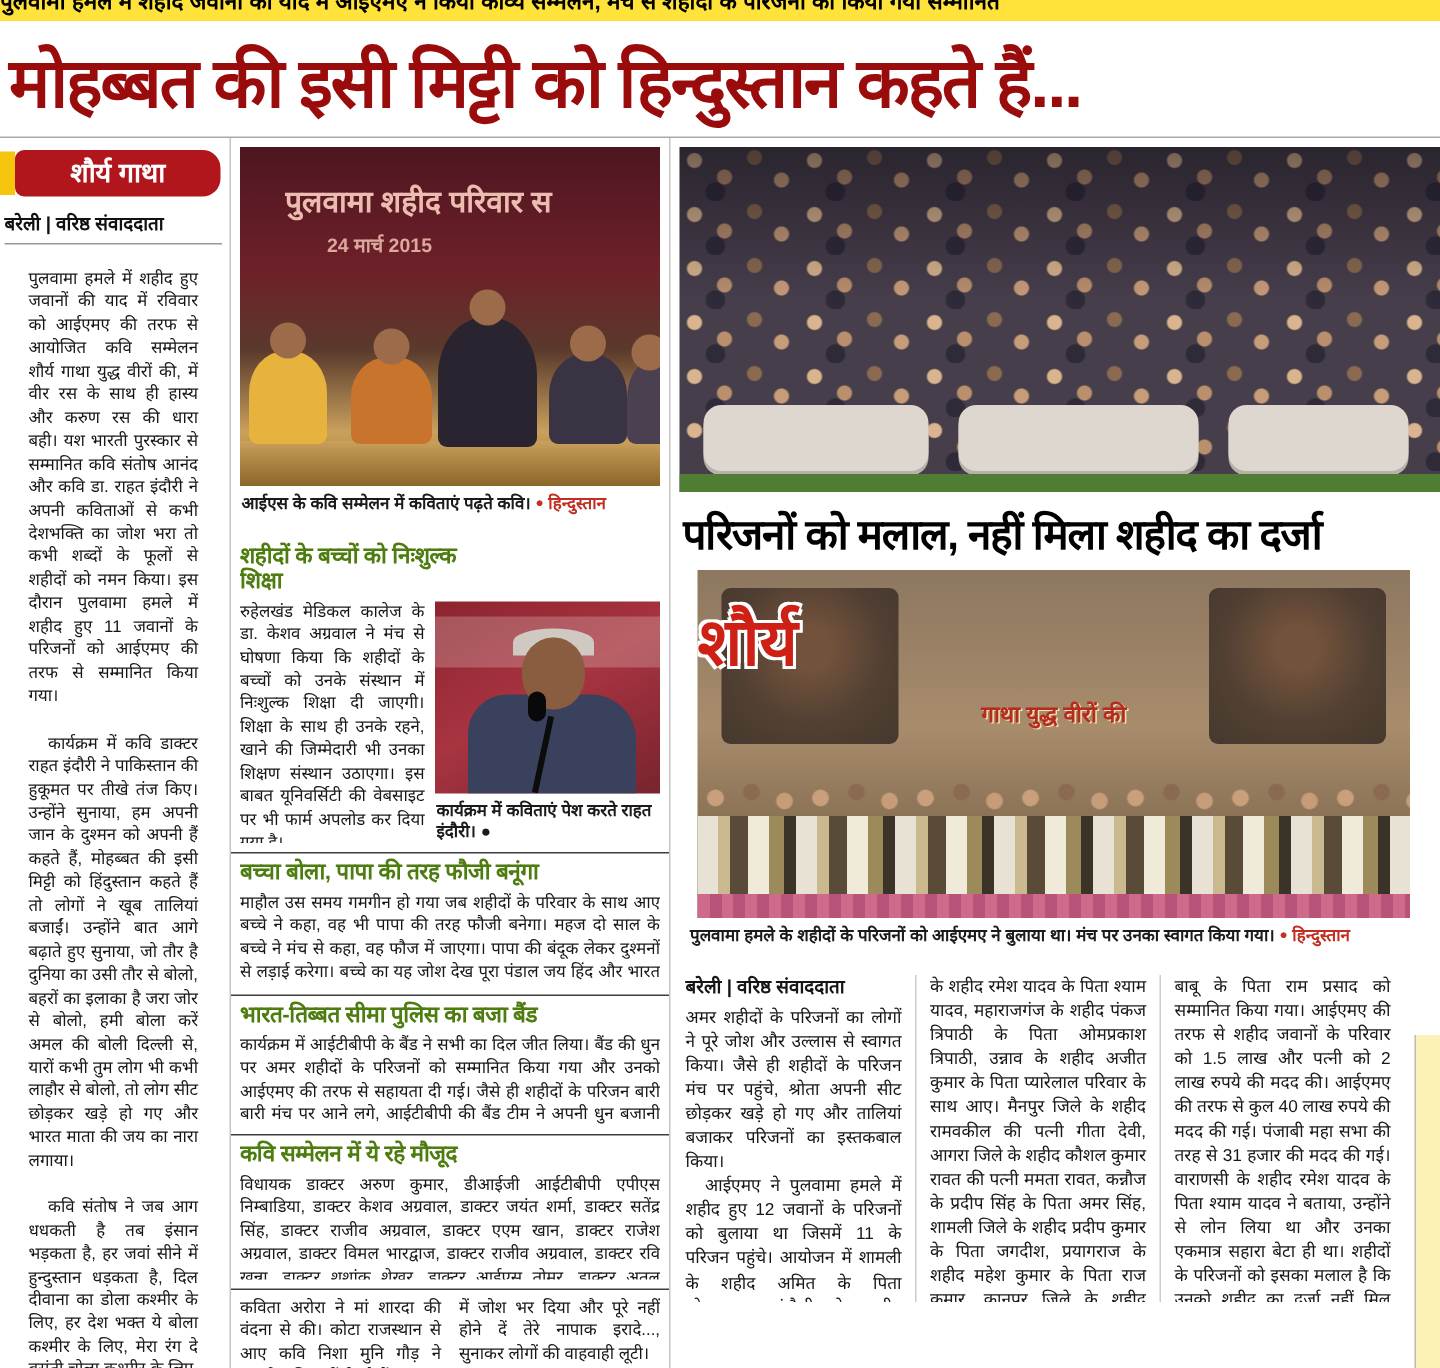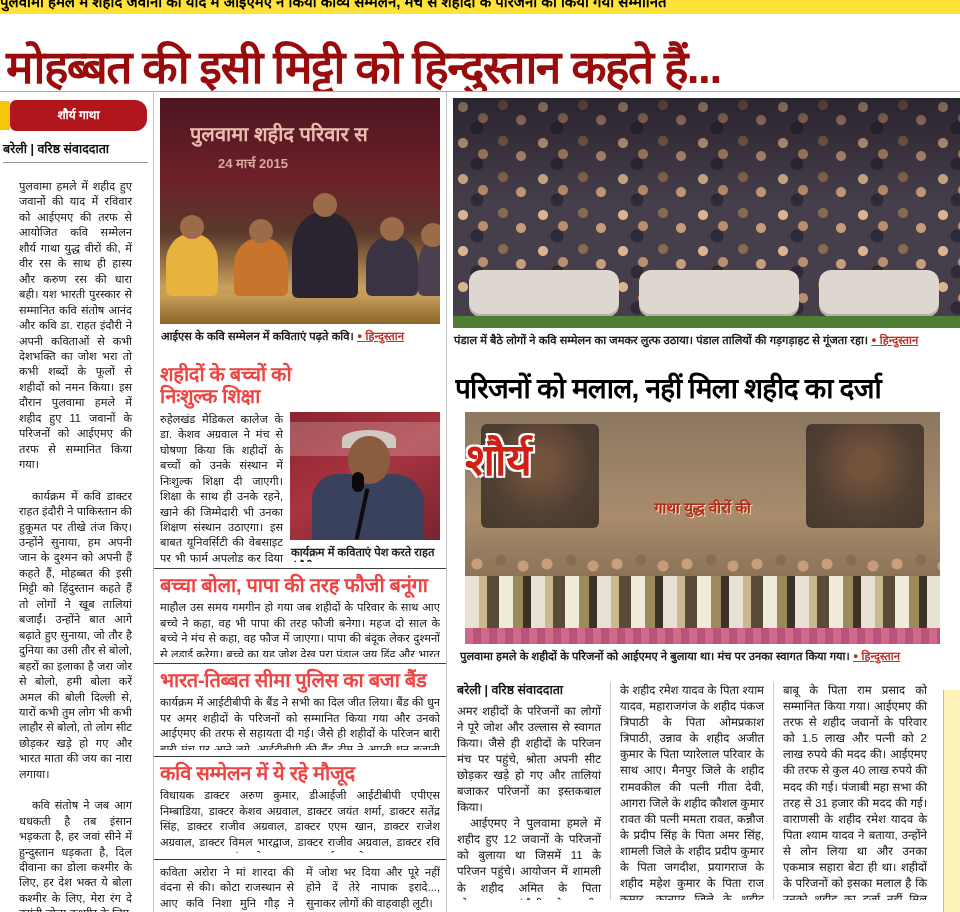--- a/index.html
+++ b/index.html
@@ -2,48 +2,48 @@
 <html><head>
 <meta charset="utf-8">
 <style>
   html,body{margin:0;padding:0;background:#ddd;}
   #page{position:relative;width:960px;height:912px;background:#fff;overflow:hidden;
         font-family:"Liberation Sans","DejaVu Sans",sans-serif;color:#111;}
   
   .strap{height:14px;background:#ffe23a;overflow:hidden;}
   .strap span{display:block;white-space:nowrap;font-weight:700;font-size:15px;line-height:22px;margin-top:-9px;color:#000;}
   
-  .headline{height:78px;box-sizing:border-box;padding:20px 8px 0 6px;border-bottom:1px solid #aaa;
+  .headline{height:78px;box-sizing:border-box;padding:8px 8px 0 6px;border-bottom:1px solid #aaa;
             font-size:46px;font-weight:700;letter-spacing:-1.5px;color:#9a0b0b;white-space:nowrap;overflow:hidden;}
   .main{display:flex;height:820px;}
   .vrule{width:1px;background:#c5c5c5;}
   
   .col-left{width:153px;box-sizing:border-box;padding:6px 5px 0 3px;overflow:hidden;}
   .section-banner{position:relative;height:31px;margin:2px 0 7px;}
   .banner-tab{position:absolute;left:-3px;top:1px;width:10px;height:29px;background:#f6c60e;}
   .banner-box{position:absolute;left:7px;right:1px;top:0;bottom:0;background:#b1161d;border-radius:6px 12px 12px 6px;
-              color:#fff;font-weight:700;font-size:12px;text-align:center;line-height:31px;}
+              color:#fff;font-weight:700;font-size:18px;text-align:center;line-height:31px;}
   .byline{font-weight:700;font-size:12.5px;padding:2px 0 5px;border-bottom:1px solid #999;margin-bottom:5px;}
   .body-txt{font-size:11.2px;line-height:1.38;text-align:justify;color:#161616;}
   .body-txt p{margin:16px;}
   .body-txt p + p{text-indent:13px;}
   
   .col-center{width:292px;box-sizing:border-box;padding:6px 6px 0;overflow:hidden;}
   .photo{position:relative;overflow:hidden;padding-left:40px;}
   .photo1{height:226px;background:linear-gradient(180deg,#4d1620 0%,#6e2029 36%,#5a3a2c 60%,#c9a05c 84%,#a07a3a 100%);}
   .p1-banner{position:absolute;top:22px;left:30px;right:8px;color:#edbcb0;font-weight:700;font-size:20px;white-space:nowrap;overflow:hidden;}
   .p1-banner2{position:absolute;top:56px;left:58px;color:#dba89d;font-weight:700;font-size:13px;}
   .fig{position:absolute;border-radius:45% 45% 6px 6px;}
   .fig::before{content:"";position:absolute;top:-19px;left:50%;transform:translateX(-50%);
                width:24px;height:24px;border-radius:50%;background:#9c6b4a;}
   .stage-floor{position:absolute;bottom:0;left:0;right:0;height:30px;background:linear-gradient(#c9a05c,#8a6628);}
   .cap{font-size:11.3px;font-weight:700;color:#1b1b1b;padding:5px 1px 3px;line-height:1.25;overflow:hidden;}
-  .credit{color:#c23024;font-weight:700;white-space:nowrap;text-decoration:underline;}
+  .credit{color:#c23024;font-weight:700;white-space:nowrap;}
   .credit .dot{font-size:9px;vertical-align:1px;}
-  .sec-h{font-size:20px;font-weight:700;line-height:1.12;margin:5px 0 4px;color:#ef4444;letter-spacing:-.3px;}
+  .sec-h{font-size:15px;font-weight:700;line-height:1.12;margin:5px 0 4px;color:#4d7c0f;letter-spacing:-.3px;}
   .sec{overflow:hidden;}
   .sec-edu{height:204px;}
   .edu-row{display:flex;gap:7px;}
   .edu-body{flex:1;}
   .edu-photo-wrap{width:150px;flex:0 0 150px;}
   .photo-rahat{height:128px;background:linear-gradient(150deg,#8c2430 0%,#a83440 48%,#772430 100%);}
   .rahat-band{position:absolute;top:10px;left:0;right:0;height:34px;background:rgba(240,228,220,.25);}
   .rahat-body{position:absolute;bottom:0;left:22px;right:16px;height:66px;background:#3a415c;border-radius:26px 30px 0 0;}
   .rahat-head{position:absolute;bottom:56px;left:58px;width:42px;height:48px;background:#8a5c40;border-radius:48%;}
   .rahat-hair{position:absolute;bottom:92px;left:52px;width:54px;height:18px;background:#cfc9c1;border-radius:50% 50% 0 0;}
@@ -185,24 +185,20 @@
     <div class="vrule"></div>
 
     <div class="col-right">
       <div class="photo photo2">
         <div class="p2-shade"></div>
         <div class="sofa" style="left:16px;width:150px;"></div>
         <div class="sofa" style="left:186px;width:160px;"></div>
         <div class="sofa" style="left:366px;width:120px;"></div>
         <div class="grass"></div>
       </div>
-      <div class="cap" style="height:24px;">
-        <span>पंडाल में बैठे लोगों ने कवि सम्मेलन का जमकर लुत्फ उठाया। पंडाल तालियों की गड़गड़ाहट से गूंजता रहा।</span>
-        <span class="credit"><span class="dot">●</span> <span>हिन्दुस्तान</span></span>
-      </div>
 
       <div class="r-headline">परिजनों को मलाल, नहीं मिला शहीद का दर्जा</div>
 
       <div class="photo photo3">
         <div class="portrait" style="left:16px;"></div>
         <div class="portrait" style="right:16px;"></div>
         <div class="shaurya">शौर्य</div>
         <div class="shaurya-sub">गाथा युद्ध वीरों की</div>
         <div class="p3-heads"></div>
         <div class="p3-bodies"></div>

